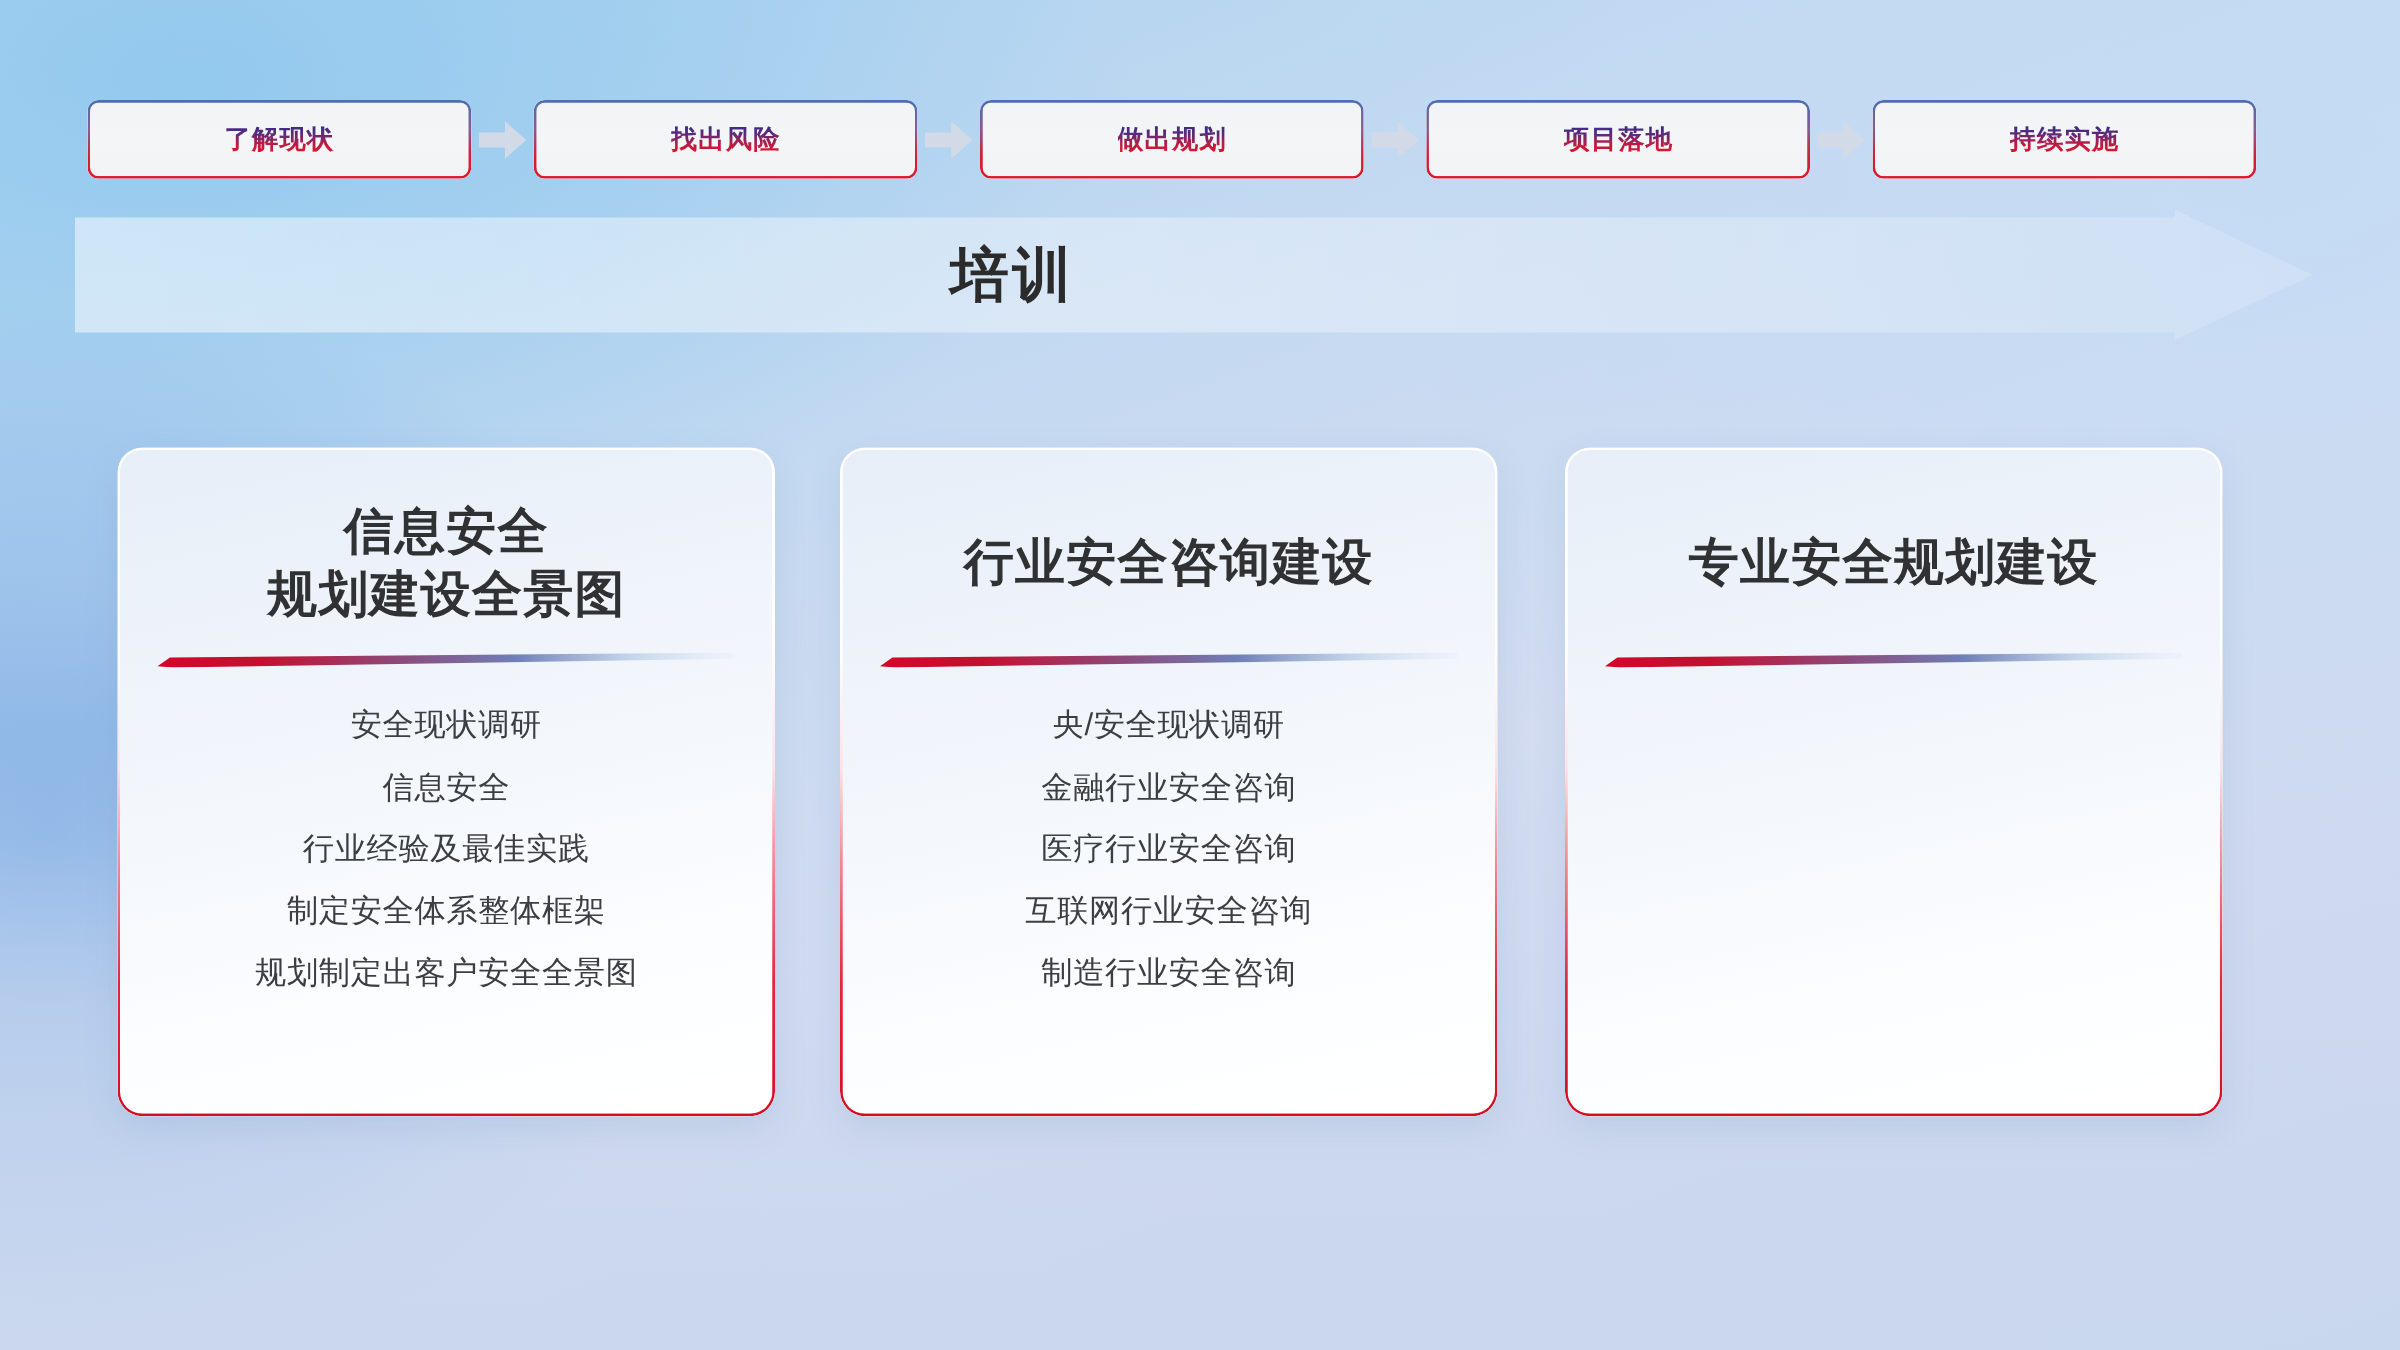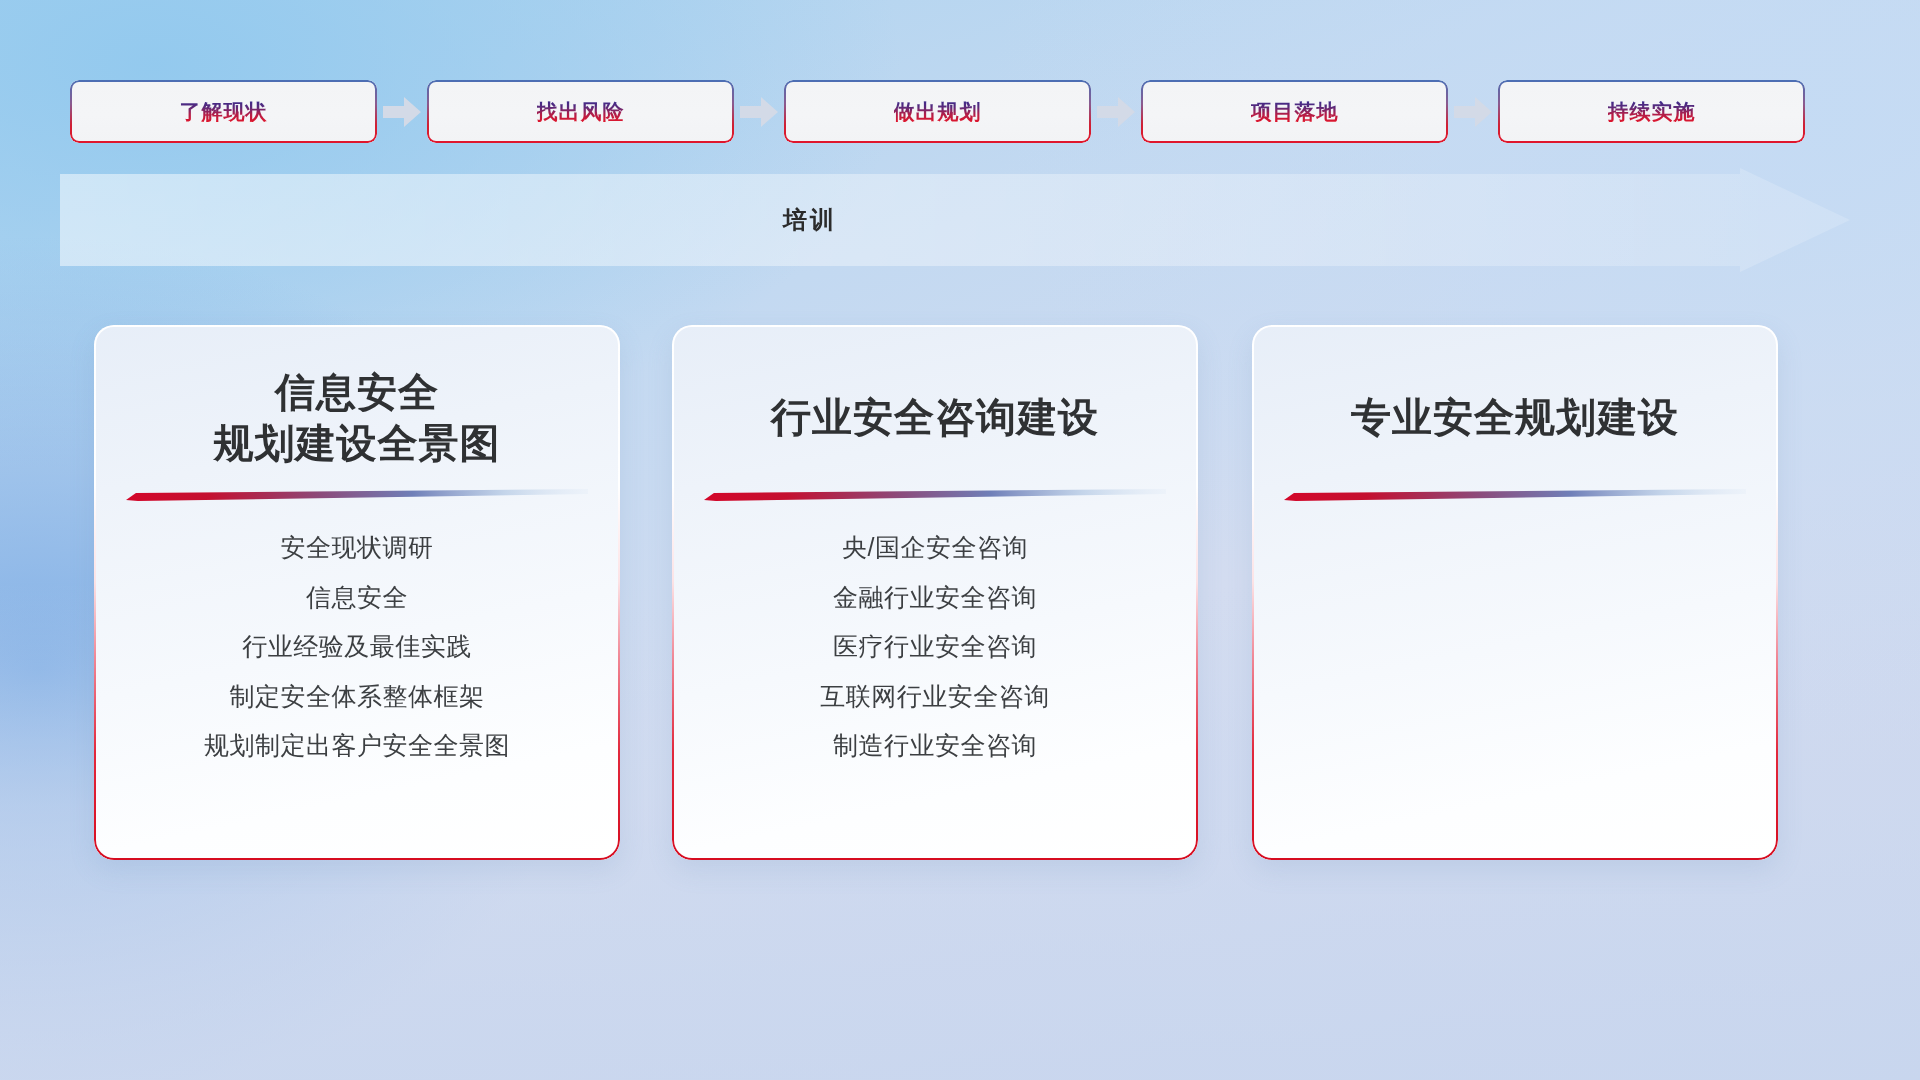--- a/index.html
+++ b/index.html
@@ -100,31 +100,31 @@
   }
   .training-banner svg { display:block; width:100%; height:100%; }
   .training-label {
     position: absolute;
     left: 0; top: 0;
     width: 1500px;
     height: 104px;
     display: flex;
     align-items: center;
     justify-content: center;
-    font-size: 24px;
+    font-size: 47px;
     font-weight: 700;
     color: #2b2b2b;
     letter-spacing: 3px;
     z-index: 4;
   }
 
   
   .cards-row {
     position: absolute;
-    top: 325px;
+    top: 358px;
     left: 0;
     width: 1872px;
     height: 540px;
     z-index: 4;
   }
   .card {
     position: absolute;
     top: 0;
     width: 526px;
     height: 535px;
@@ -339,21 +339,21 @@
                 <stop offset="42%" stop-color="#8c4a7a"></stop>
                 <stop offset="62%" stop-color="#6f7fb8"></stop>
                 <stop offset="82%" stop-color="#b9cde6" stop-opacity="0.8"></stop>
                 <stop offset="100%" stop-color="#dde8f5" stop-opacity="0.25"></stop>
               </linearGradient>
             </defs>
             <path d="M0 11 L10 4 L466 0 L466 5 L12 12 Z" fill="url(#divGrad2)"></path>
           </svg>
         </div>
         <div class="card-list">
-          <div class="card-list-item">央/国企安全咨询</div>
+          <div class="card-list-item">央/安全现状调研</div>
           <div class="card-list-item">金融行业安全咨询</div>
           <div class="card-list-item">医疗行业安全咨询</div>
           <div class="card-list-item">互联网行业安全咨询</div>
           <div class="card-list-item">制造行业安全咨询</div>
         </div>
       </div>
     </div>
 
     <div class="card card-3">
       <div class="card-inner">

